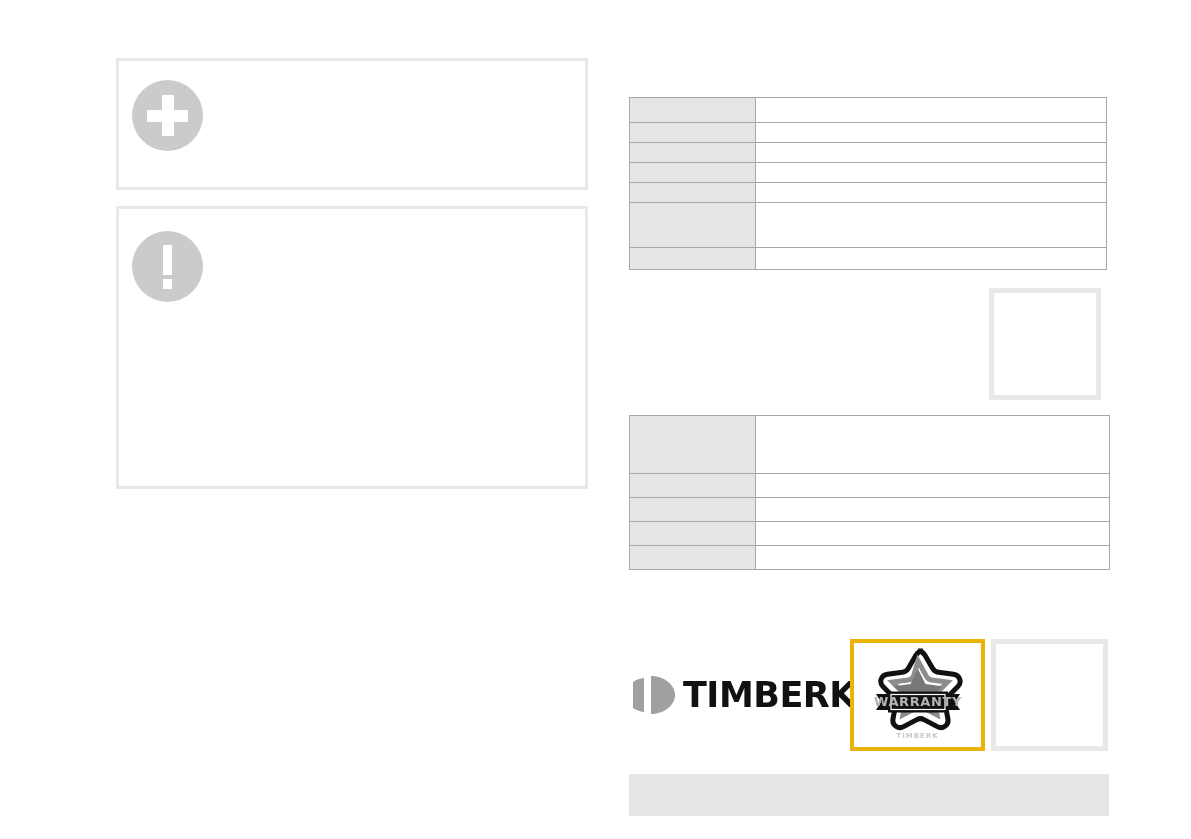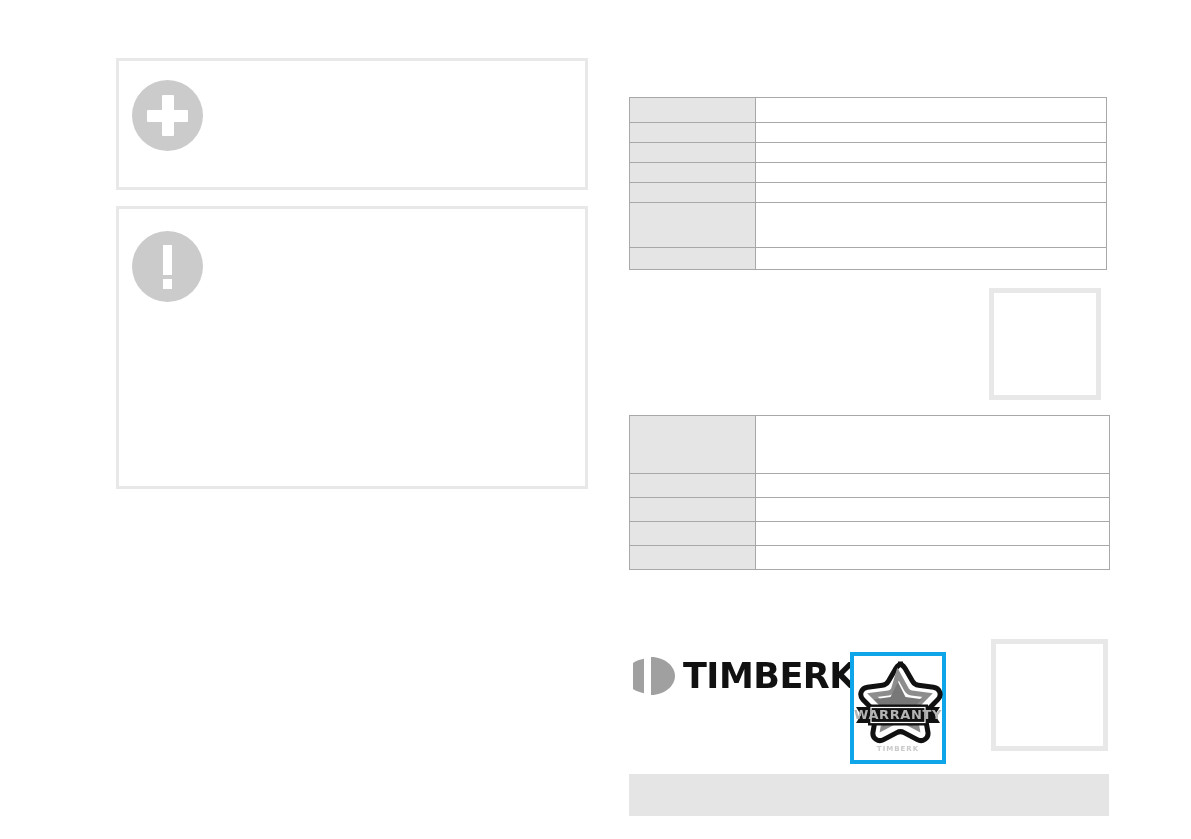--- a/index.html
+++ b/index.html
@@ -92,21 +92,21 @@
     background: #ffffff;
     border: 5px solid #e8e8e8;
   }
   #frame-mid-right    { left: 989px; top: 288px; width: 112px; height: 112px; }
   #frame-bottom-right { left: 991px; top: 639px; width: 117px; height: 112px; }
 
   
   #brand-row {
     position: absolute;
     left: 629px;
-    top: 617px;
+    top: 636px;
     width: 480px;
     height: 118px;
   }
 
   #brand-logo {
     position: absolute;
     left: 0px;
     top: 34px;
     width: 195px;
     height: 50px;
@@ -127,26 +127,25 @@
     color: #111111;
     line-height: 38px;
     white-space: nowrap;
   }
 
   
   #warranty-tile {
     position: absolute;
     left: 221px;
     top: 3px;
-    width: 96px;
+    width: 135px;
     height: 112px;
     box-sizing: border-box;
     background: #ffffff;
-    border: 4px solid #0ea5e9;
-    margin-top: 32px;
+    border: 4px solid #eab308;
   }
   #warranty-badge {
     position: absolute;
     left: 50%;
     top: 4px;
     transform: translateX(-50%);
     width: 100px;
     height: 84px;
   }
   #warranty-caption {

